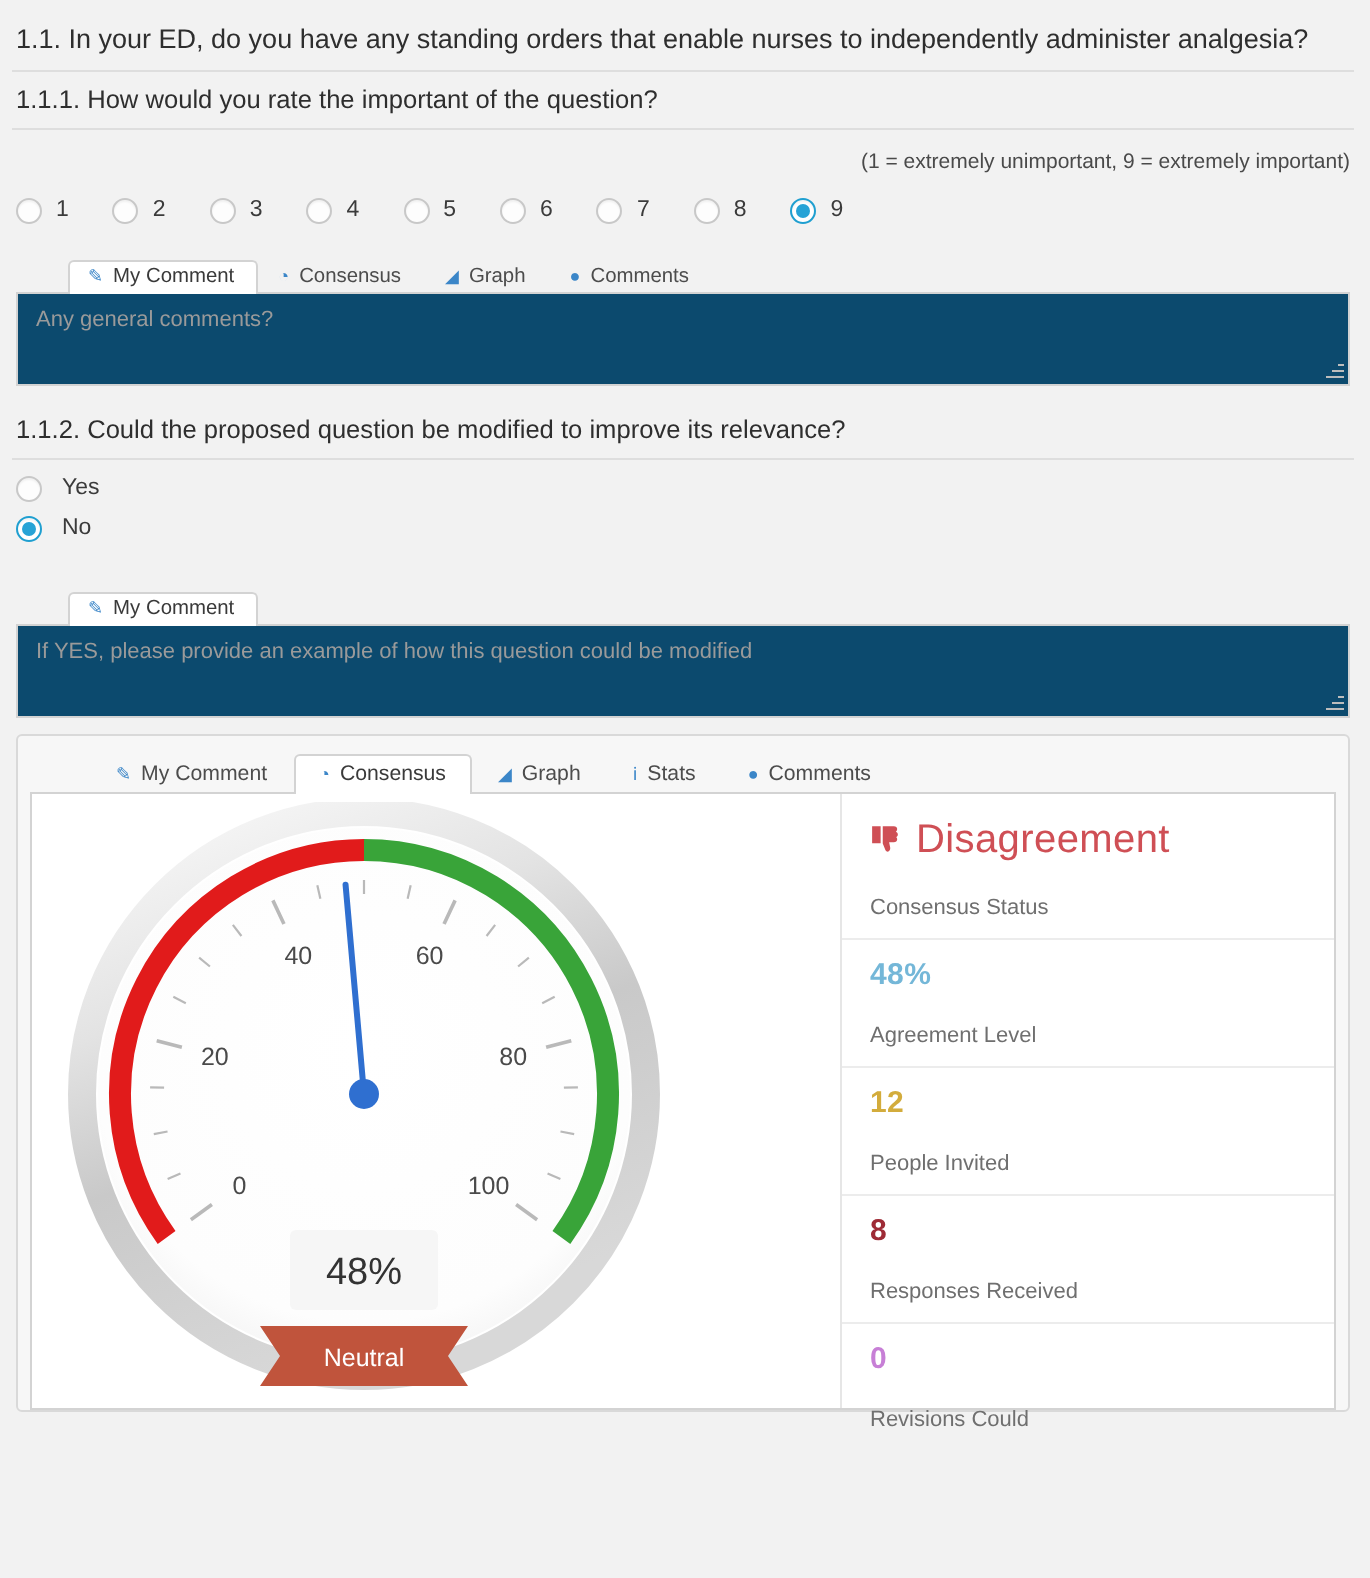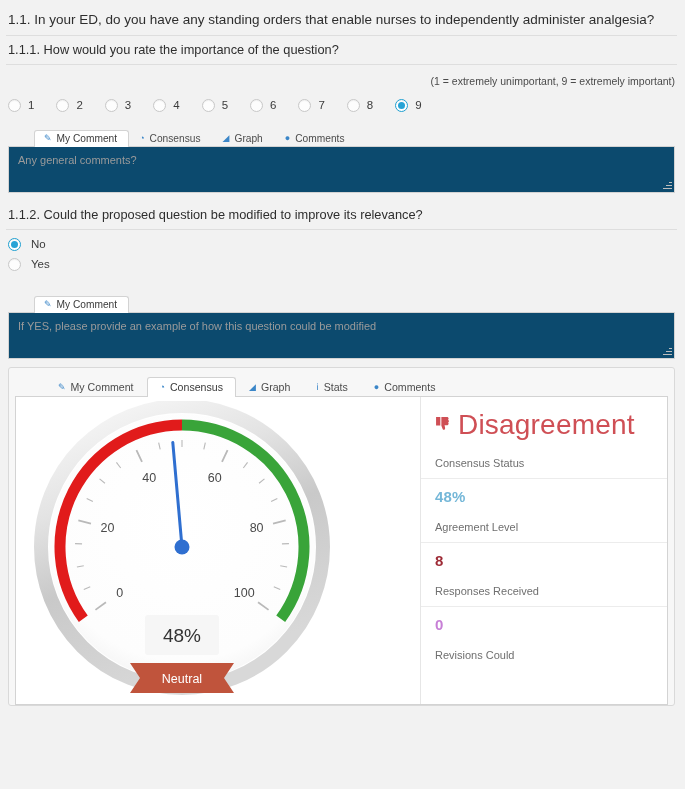--- a/index.html
+++ b/index.html
@@ -120,34 +120,34 @@
     border-bottom:1px solid #ececec;
     padding: 9px 0 9px 14px;
   }
   .stat:last-child { border-bottom:none; }
   .stat .big {
     font-size: 15px; font-weight:bold; letter-spacing:.2px;
   }
   .stat .lbl { font-size: 11px; color:#6f6f6f; margin-top: 16px; }
   .stat.head { padding-top: 10px; }
   .stat.head .big {
-    font-size: 28px; font-weight: normal; display:flex; align-items:center; gap:6px;
+    font-size: 20px; font-weight: normal; display:flex; align-items:center; gap:6px;
   }
 
   .gauge { position:absolute; left:16px; top:4px; }
 </style>
 </head>
 <body>
 
 <div class="page">
 
   <div class="q-main">1.1. In your ED, do you have any standing orders that enable nurses to independently administer analgesia?</div>
   <div class="divider"></div>
 
-  <div class="q-sub">1.1.1. How would you rate the importance of the question?</div>
+  <div class="q-sub">1.1.1. How would you rate the important of the question?</div>
   <div class="divider"></div>
   <div class="hint">(1 = extremely unimportant, 9 = extremely important)</div>
 
   <div class="radio-row" id="scale-radios">
       <div class="radio-item">
         <span class="radio"></span>
         <span class="radio-label">1</span>
       </div>
       <div class="radio-item">
         <span class="radio"></span>
@@ -209,26 +209,26 @@
         <i></i>
         <i></i>
         <i></i>
       </div>
   </div>
 
   <div class="q-sub" style="padding-top:14px">1.1.2. Could the proposed question be modified to improve its relevance?</div>
   <div class="divider"></div>
   <div class="vert-radios" id="yesno-radios">
       <div class="radio-item">
+        <span class="radio"></span>
+        <span class="radio-label">Yes</span>
+      </div>
+      <div class="radio-item">
         <span class="radio checked"></span>
         <span class="radio-label">No</span>
-      </div>
-      <div class="radio-item">
-        <span class="radio"></span>
-        <span class="radio-label">Yes</span>
       </div>
     </div>
 
   <div class="tabwrap" style="margin-top:8px">
     <div class="tabbar" id="tabs-mid">
         <div class="tab active">
           <span class="ic">✎</span>
           <span>My Comment</span>
         </div>
       </div>
@@ -349,20 +349,24 @@
               </svg>
               <span>Disagreement</span>
             </div>
             <div class="lbl">Consensus Status</div>
           </div>
           <div class="stat">
             <div class="big" style="color:#74b7d8"><span>48%</span></div>
             <div class="lbl">Agreement Level</div>
           </div>
           <div class="stat">
+            <div class="big" style="color:#d3ac3c"><span>12</span></div>
+            <div class="lbl">People Invited</div>
+          </div>
+          <div class="stat">
             <div class="big" style="color:#9e2b36"><span>8</span></div>
             <div class="lbl">Responses Received</div>
           </div>
           <div class="stat">
             <div class="big" style="color:#c77fd6"><span>0</span></div>
             <div class="lbl">Revisions Could</div>
           </div>
         </div>
     </div>
   </div>

